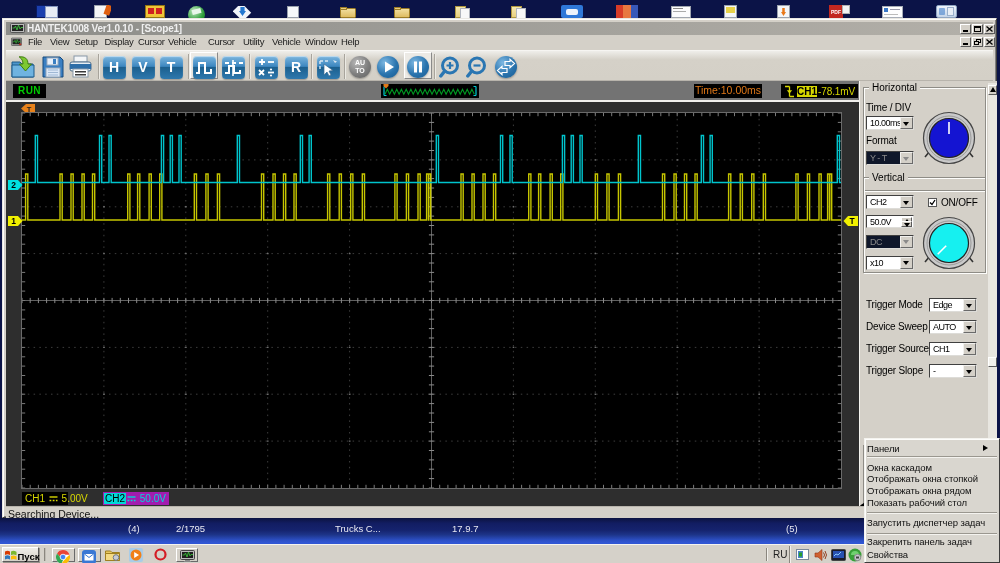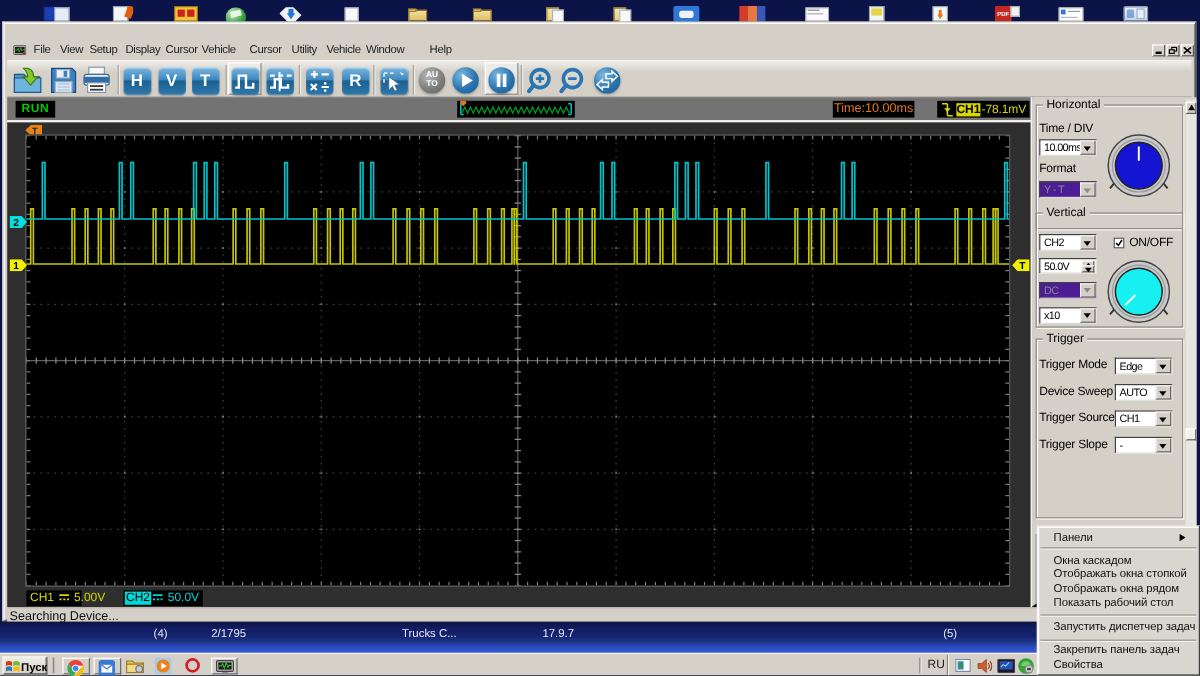--- a/index.html
+++ b/index.html
@@ -2,30 +2,30 @@
 <html><head><meta charset="utf-8"><style>
 *{margin:0;padding:0;box-sizing:border-box}
 html,body{width:1000px;height:563px;overflow:hidden}
 body{font-family:"Liberation Sans",sans-serif;background:#0b1347;position:relative}
 .abs{position:absolute}
 .raised{border:1px solid;border-color:#fff #5a5a5a #5a5a5a #fff;background:#d4d0c8}
 .combo{position:absolute;background:#fff;border:1px solid;border-color:#404040 #dddcd8 #dddcd8 #404040;font-size:9px;letter-spacing:-0.5px;color:#000}
 .combo .tx{position:absolute;left:3px;top:0px;white-space:nowrap;line-height:12px}
 .dbtn{position:absolute;right:0px;top:0px;bottom:0px;width:13px;background:#d4d0c8;border:1px solid;border-color:#f2f1ee #6a6a6a #6a6a6a #f2f1ee}
 .dbtn:after{content:"";position:absolute;left:50%;top:50%;margin:-1.5px 0 0 -3.5px;border:3.5px solid transparent;border-top:4px solid #000}
-.combod{background:#4c1d95}
+.combod{background:#0f172a}
 .combod .tx{color:#8a8a8a}
 .combod .dbtn:after{border-top-color:#8a8a8a}
 .gb{position:absolute;border:1px solid #8e8c86;box-shadow:1px 1px 0 #fdfdfb,inset 1px 1px 0 #fdfdfb}
 .gbl{position:absolute;top:-6px;left:5px;background:#d4d0c8;padding:0 3px;font-size:10px;color:#000;line-height:11px}
 .lbl{position:absolute;font-size:10px;letter-spacing:-0.2px;color:#000;white-space:nowrap}
 .mi{display:inline-block;font-size:9.5px;letter-spacing:-0.3px;color:#222}
 .tbsep{position:absolute;top:3px;width:1px;height:25px;background:#a8a49c;box-shadow:1px 0 0 #eceae4}
 .bluebtn{position:absolute;border-radius:4px;background:linear-gradient(180deg,#7cb6de 0%,#3d87c0 45%,#1c608f 50%,#2e78ad 100%);box-shadow:inset 0 1px 1px rgba(255,255,255,.55),0 1px 1px rgba(0,0,0,.25);color:#fff;font-weight:bold;text-align:center}
-.mitem{position:absolute;left:2px;right:2px;height:12px;font-size:9.5px;letter-spacing:-0.1px;color:#101010;padding-left:11px;line-height:12px;white-space:nowrap}
+.mitem{position:absolute;left:2px;right:2px;height:12px;font-size:9.5px;letter-spacing:-0.1px;color:#101010;line-height:12px;white-space:nowrap}
 .msep{position:absolute;left:2px;right:2px;height:1px;background:#9a978f;box-shadow:0 1px 0 #f4f3ef}
 </style></head>
 <body>
 <div class="abs" style="left:36px;top:5px;width:26px;height:13px;overflow:hidden">
     <div class="abs" style="left:0;top:0;width:15px;height:13px;background:#1b3fae;border:1px solid #0a1a60"></div>
     <div class="abs" style="left:9px;top:1px;width:13px;height:12px;background:#e8ecf4;border:1px solid #8898c0"></div>
   </div>
 <div class="abs" style="left:94px;top:5px;width:17px;height:13px;overflow:hidden">
     <div class="abs" style="left:0;top:0;width:13px;height:13px;background:#f4f6f8;border:1px solid #9aa2ae"></div>
     <div class="abs" style="right:0;top:0;width:6px;height:10px;background:#e06010;transform:rotate(20deg)"></div>
@@ -96,38 +96,57 @@
     <div class="abs" style="left:2px;top:8px;width:14px;height:1px;background:#bbb"></div>
   </div>
 <div class="abs" style="left:936px;top:5px;width:21px;height:13px;overflow:hidden">
     <div class="abs" style="left:0;top:0;width:21px;height:13px;background:linear-gradient(180deg,#eef3fa,#c3d3e8);border:1px solid #8fa5c2;border-radius:2px"></div>
     <div class="abs" style="left:3px;top:3px;width:6px;height:7px;background:#5a8fd0;opacity:.7;border-radius:1px"></div>
     <div class="abs" style="left:11px;top:2px;width:7px;height:9px;background:#e8eef6;border:1px solid #9ab0cc"></div>
   </div>
 
 <div class="abs" style="left:2px;top:18px;width:995px;height:500px;background:#d4d0c8;border:1px solid;border-color:#e9e7e2 #404040 #404040 #e9e7e2;box-shadow:inset 1px 1px 0 #fdfdfb,inset -1px -1px 0 #808080">
 
+<div class="abs" style="left:3px;top:3px;right:3px;height:13px;background:linear-gradient(90deg,#8d8d89,#b3b0a9)">
+ <svg class="abs" style="left:4px;top:1px" width="15" height="11" viewBox="0 0 15 11">
+        <rect x="0.5" y="0.5" width="14" height="9" rx="1" fill="#b9b9b9" stroke="#555"></rect>
+        <rect x="2" y="2" width="11" height="6" fill="#222"></rect>
+        <path d="M2.5,5h2l1-2 1.5,4 1.5-5 1.5,4 1-1.5h2" stroke="#40c040" stroke-width="0.9" fill="none"></path>
+      </svg>
+ <span class="abs" style="left:21px;top:1px;font-size:10px;font-weight:bold;color:#f0f0f0;letter-spacing:-0.2px">HANTEK1008 Ver1.0.10 - [Scope1]</span>
+ <div class="abs raised" style="left:954px;top:1.5px;width:11px;height:10px">
+        <div class="abs" style="left:2px;bottom:1px;width:5px;height:2px;background:#000"></div>
+      </div>
+      <div class="abs raised" style="left:965.5px;top:1.5px;width:11px;height:10px">
+        <div class="abs" style="left:1px;top:1px;width:7px;height:6px;border:1px solid #000;border-top-width:2px"></div>
+      </div>
+      <div class="abs raised" style="left:977.5px;top:1.5px;width:11px;height:10px">
+        <svg class="abs" style="left:1px;top:1px" width="7" height="6" viewBox="0 0 7 6">
+          <path d="M0.5,0.5L6.5,5.5M6.5,0.5L0.5,5.5" stroke="#000" stroke-width="1.3"></path>
+        </svg>
+      </div>
+</div>
 <div class="abs" style="left:3px;top:16px;right:3px;height:14.5px;background:#d4d0c8">
  <svg class="abs" style="left:5px;top:2px" width="11" height="11" viewBox="0 0 15 13">
         <rect x="0.5" y="0.5" width="14" height="10" rx="1" fill="#bbb" stroke="#444"></rect>
         <rect x="2" y="2" width="11" height="7" fill="#1e1e1e"></rect>
         <path d="M2.5,5.5h2l1-2 1.5,4 1.5-5 1.5,4 1-1.5h2" stroke="#35bb35" stroke-width="0.9" fill="none"></path>
         <rect x="11" y="8" width="3" height="2" fill="#c03020"></rect>
       </svg>
  <span class="abs mi" style="left:22px;top:1px">File</span>
       <span class="abs mi" style="left:44px;top:1px">View</span>
       <span class="abs mi" style="left:68.5px;top:1px">Setup</span>
       <span class="abs mi" style="left:98.5px;top:1px">Display</span>
       <span class="abs mi" style="left:132px;top:1px">Cursor</span>
       <span class="abs mi" style="left:162px;top:1px">Vehicle</span>
       <span class="abs mi" style="left:202px;top:1px">Cursor</span>
       <span class="abs mi" style="left:237px;top:1px">Utility</span>
       <span class="abs mi" style="left:266px;top:1px">Vehicle</span>
       <span class="abs mi" style="left:299px;top:1px">Window</span>
-      <span class="abs mi" style="left:352px;top:1px">Help</span>
+      <span class="abs mi" style="left:335px;top:1px">Help</span>
  <div class="abs raised" style="left:954px;top:2px;width:11px;height:10px">
         <div class="abs" style="left:2px;bottom:1px;width:5px;height:2px;background:#000"></div>
       </div>
       <div class="abs raised" style="left:965.5px;top:2px;width:11px;height:10px">
         <div class="abs" style="left:3px;top:1px;width:5px;height:4px;border:1px solid #000"></div>
         <div class="abs" style="left:1px;top:3px;width:5px;height:4px;border:1px solid #000;background:#d4d0c8"></div>
       </div>
       <div class="abs raised" style="left:977.5px;top:2px;width:11px;height:10px">
         <svg class="abs" style="left:1px;top:1px" width="7" height="6" viewBox="0 0 7 6">
           <path d="M0.5,0.5L6.5,5.5M6.5,0.5L0.5,5.5" stroke="#000" stroke-width="1.3"></path>
@@ -288,21 +307,21 @@
         <text x="5.5" y="8" font-size="8.5" font-weight="bold" fill="#000" text-anchor="middle" font-family="Liberation Sans">1</text>
       </svg>
   <svg class="abs" style="left:836.5px;top:114.5px" width="15" height="10" viewBox="0 0 15 10">
         <path d="M15,0 h-10 l-4.5,5 4.5,5 h10 z" fill="#f0f000"></path>
         <text x="9" y="8" font-size="8.5" font-weight="bold" fill="#000" text-anchor="middle" font-family="Liberation Sans">T</text>
       </svg>
   <div class="abs" style="left:16px;top:390px;width:46px;height:13px;background:#000;font-size:10px;line-height:13px;white-space:nowrap"><span style="color:#d8d800;margin-left:3px">CH1 <svg style="margin:0 1px" width="9" height="7" viewBox="0 0 9 7">
             <path d="M0.5,2h8" stroke="currentColor" stroke-width="1.4"></path>
             <path d="M0.5,5.5h8" stroke="currentColor" stroke-width="1.4" stroke-dasharray="1.8 1.4"></path>
           </svg> 5.00V</span></div>
-  <div class="abs" style="left:97px;top:390px;width:66px;height:13px;background:#000000;font-size:10px;line-height:13px;white-space:nowrap"><span style="background:#00d8d8;color:#000;margin-left:1px;padding:0 1px">CH2</span><span style="color:#00d8d8"><svg style="margin:0 1px" width="9" height="7" viewBox="0 0 9 7">
+  <div class="abs" style="left:97px;top:390px;width:66px;height:13px;background:#a21caf;font-size:10px;line-height:13px;white-space:nowrap"><span style="background:#00d8d8;color:#000;margin-left:1px;padding:0 1px">CH2</span><span style="color:#00d8d8"><svg style="margin:0 1px" width="9" height="7" viewBox="0 0 9 7">
             <path d="M0.5,2h8" stroke="currentColor" stroke-width="1.4"></path>
             <path d="M0.5,5.5h8" stroke="currentColor" stroke-width="1.4" stroke-dasharray="1.8 1.4"></path>
           </svg> 50.0V</span></div>
 </div>
 <div class="abs" style="left:856px;top:61.5px;width:138px;height:425.5px;background:#d4d0c8;border-left:1px solid #f4f3ef">
 
  <div class="abs" style="left:128px;top:2px;width:9px;height:424px;background:#e8e6e0"></div>
  <div class="abs raised" style="left:128px;top:4px;width:9px;height:10px">
         <svg class="abs" style="left:0.5px;top:1px" width="6" height="5" viewBox="0 0 6 5">
           <path d="M3,0 L6,5 L0,5 z" fill="#000"></path>
@@ -366,23 +385,20 @@
         <span class="dbtn"></span>
       </div>
  <svg class="abs" style="left:62px;top:135.5px" width="54" height="54" viewBox="0 0 54 54">
 <path d="M8,40 L3,46 M46,40 L51,46" stroke="#333" stroke-width="1.6"></path>
 <circle cx="27" cy="27" r="25.5" fill="#c9c9c9" stroke="#444" stroke-width="1.2"></circle>
 <circle cx="27" cy="27" r="22" fill="none" stroke="#9a9a9a" stroke-width="1"></circle>
 <circle cx="27" cy="27" r="19.5" fill="#16f0f0" stroke="#222" stroke-width="1.2"></circle>
 <line x1="24.2" y1="29.8" x2="15.7" y2="38.3" stroke="#fff" stroke-width="1.6"></line>
       </svg>
 
- <div class="gb" style="left:3px;top:201.5px;width:123px;height:150px">
-        <span class="gbl">Trigger</span>
-      </div>
  <span class="lbl" style="left:6px;top:218.5px">Trigger Mode</span>
  <div class="combo" style="left:69px;top:217.5px;width:48px;height:14px">
         <span class="tx">Edge</span>
         <span class="dbtn"></span>
       </div>
  <span class="lbl" style="left:6px;top:240.5px">Device Sweep</span>
  <div class="combo" style="left:69px;top:239.5px;width:48px;height:14px">
         <span class="tx">AUTO</span>
         <span class="dbtn"></span>
       </div>

